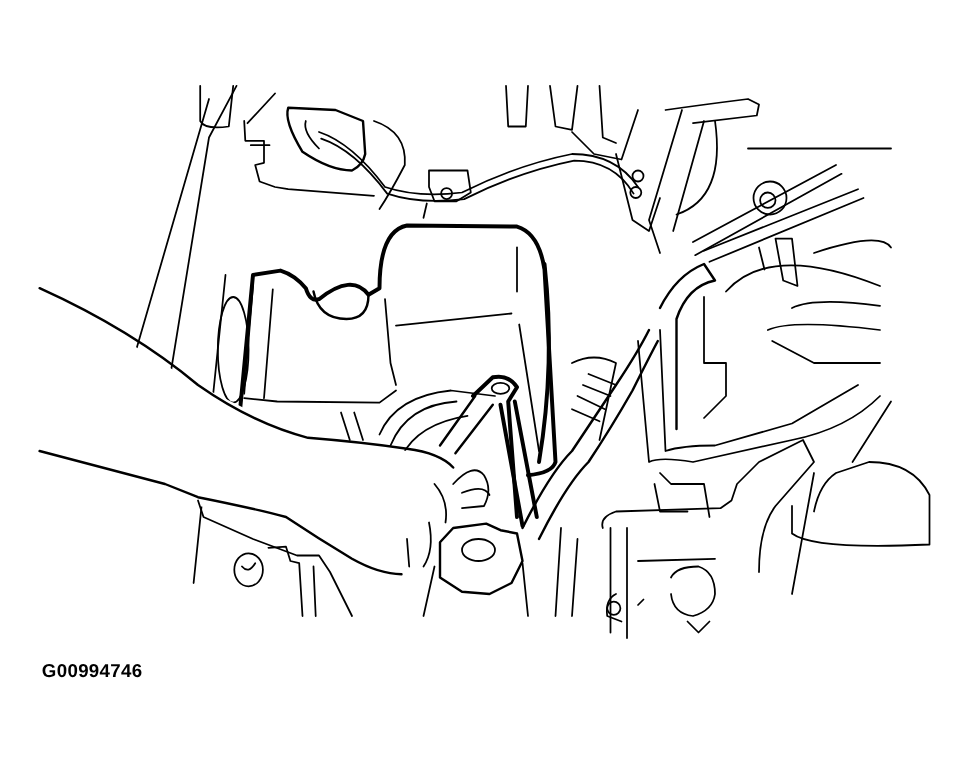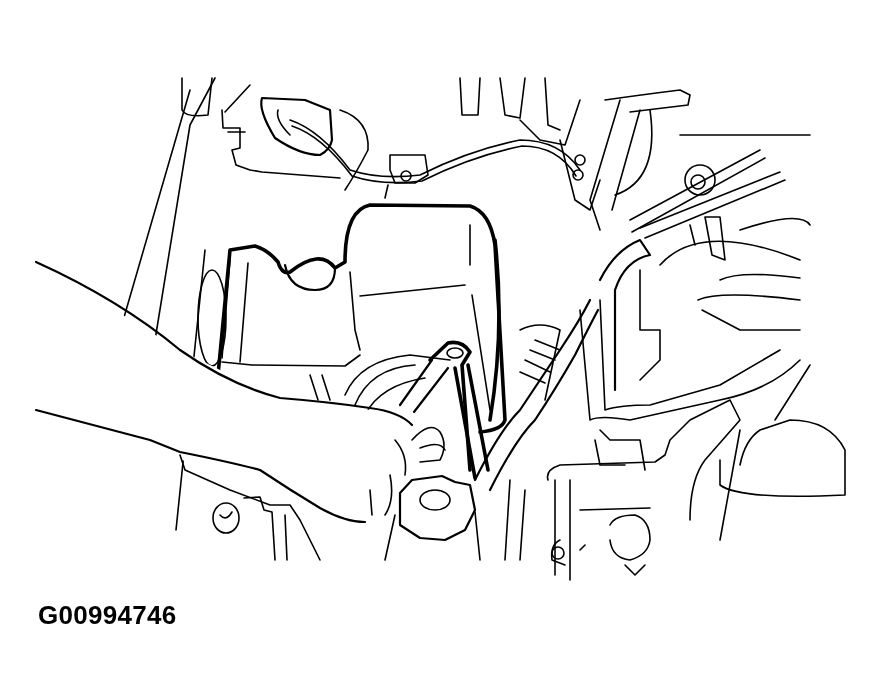--- a/index.html
+++ b/index.html
@@ -3,21 +3,21 @@
   <meta charset="utf-8">
   <style>
     html, body { margin: 0; padding: 0; background: #ffffff; }
     body { width: 883px; height: 698px; position: relative; overflow: hidden; font-family: "Liberation Sans", sans-serif; }
     .illustration { position: absolute; left: 0; top: 0; width: 883px; height: 698px; }
     .illustration svg { width: 883px; height: 698px; display: block; }
     .thin { fill: none; stroke: #000; stroke-width: 1.6; stroke-linecap: round; stroke-linejoin: round; }
     .med { fill: none; stroke: #000; stroke-width: 2.2; stroke-linecap: round; stroke-linejoin: round; }
     .thick { fill: none; stroke: #000; stroke-width: 3.6; stroke-linecap: round; stroke-linejoin: round; }
     .white { fill: #fff; }
-    .figure-id { position: absolute; left: 38px; top: 600px; font-size: 26px; font-weight: bold; color: #000; letter-spacing: 0.3px; }
+    .figure-id { position: absolute; left: 38px; top: 600px; font-size: 17px; font-weight: bold; color: #000; letter-spacing: 0.3px; }
   </style>
 </head>
 <body>
 
 <div class="illustration">
   <svg viewBox="0 0 883 698" xmlns="http://www.w3.org/2000/svg">
 
     <g>
       <path class="thin" d="M182 78 L182 110 Q186 118 208 115 L212 78"></path>
       <path class="thin" d="M215 78 L190 125 L142 420"></path>

